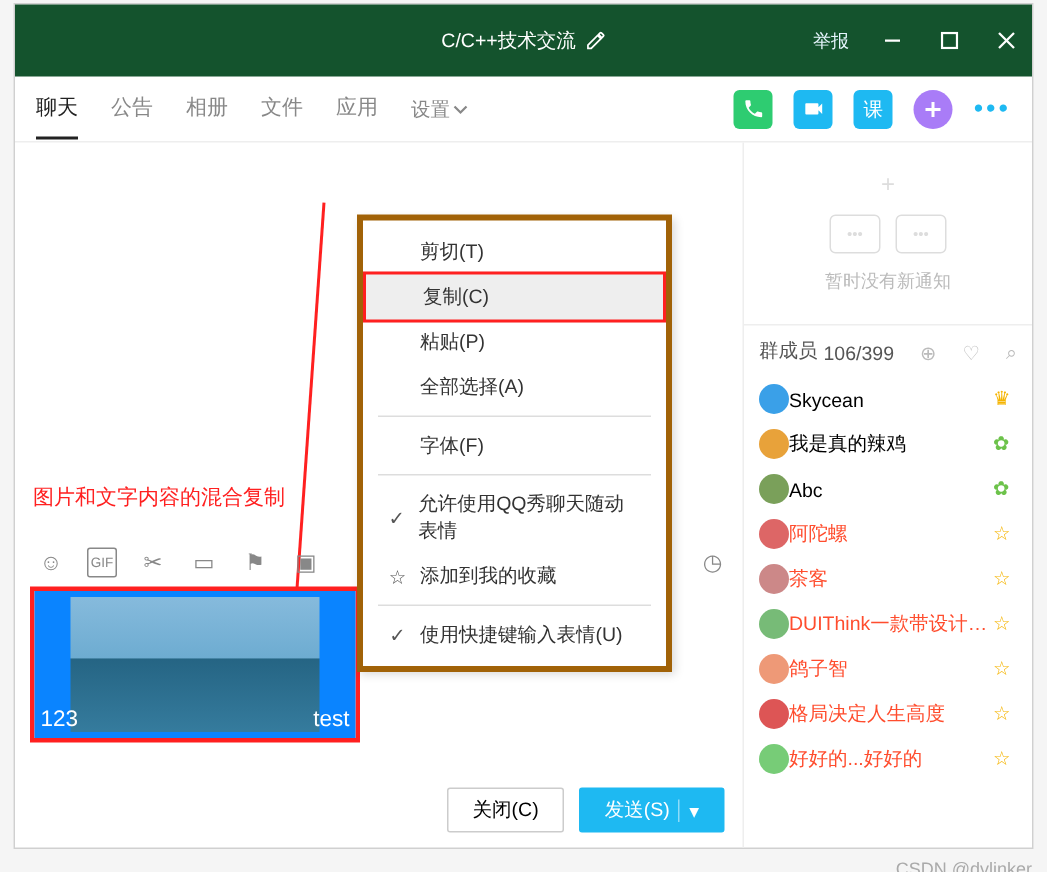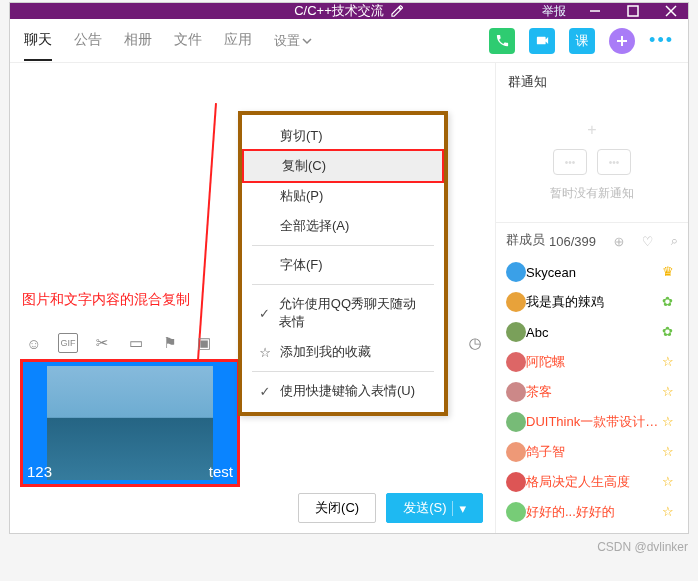--- a/index.html
+++ b/index.html
@@ -1,19 +1,19 @@
 <!DOCTYPE html>
 <html><head>
 <meta charset="utf-8">
 <style>
 *{box-sizing:border-box;margin:0;padding:0;font-family:"Microsoft YaHei",Arial,sans-serif;font-size:13px}
 body{background:#f5f5f5;display:flex;align-items:flex-start;justify-content:center}
 .wrap{width:698px}
 .app{width:680px;background:#fff;border:1px solid #d0d0d0;margin:2px auto}
-.titlebar{background:#701a75;height:16px;display:flex;align-items:center;color:#fff;position:relative}
+.titlebar{background:#14532d;height:48px;display:flex;align-items:center;color:#fff;position:relative}
 .title-txt{position:absolute;left:50%;transform:translateX(-50%);font-size:15px;display:flex;align-items:center;gap:6px}
 .title-right{margin-left:auto;display:flex;align-items:center;gap:4px}
 .report{color:#e8f7ff;font-size:12px;padding:0 8px;cursor:pointer}
 .winbtn{width:34px;height:30px;display:flex;align-items:center;justify-content:center;color:#fff;cursor:pointer}
 .toolbar{height:44px;display:flex;align-items:center;border-bottom:1px solid #eee;padding:0 14px}
 .tabs{display:flex;gap:22px}
 .tab{color:#888;padding:10px 0;cursor:pointer;font-size:14px}
 .tab.active{color:#222;border-bottom:2px solid #222}
 .tab-settings{display:flex;align-items:center;gap:2px}
 .tb-right{margin-left:auto;display:flex;align-items:center;gap:14px}
@@ -31,21 +31,21 @@
 .arrow-head{position:absolute;left:-6px;bottom:-2px;width:0;height:0;border-left:7px solid transparent;border-right:7px solid transparent;border-top:14px solid #ff2020;transform:rotate(4deg)}
 .ctxmenu{position:absolute;left:228px;top:48px;width:210px;background:#fff;border:4px solid #a16207;box-shadow:2px 2px 6px rgba(0,0,0,.15);padding:6px 0;z-index:10}
 .mitem{padding:6px 16px;cursor:pointer;color:#333;display:flex;align-items:center;gap:8px}
 .mitem.hl{background:#eee;border:2px solid #ff2020;margin:-2px 0}
 .msep{height:1px;background:#ddd;margin:4px 10px}
 .mchk{width:14px;display:inline-block;text-align:center;color:#555}
 .input-icons{position:absolute;left:14px;top:270px;display:flex;gap:14px;color:#888}
 .iicon{width:20px;height:20px;display:flex;align-items:center;justify-content:center;cursor:pointer;font-size:15px}
 .gif{border:1px solid #888;font-size:9px;padding:0 2px;border-radius:2px}
 .clock{position:absolute;right:10px;top:270px;color:#888}
-.editor{position:absolute;left:10px;top:296px;width:220px;height:128px;border:3px solid #ff2020}
+.editor{position:absolute;left:10px;top:296px;width:220px;height:104px;border:3px solid #ff2020}
 .sel{position:absolute;inset:0;background:#0a84ff}
 .sel .img{position:absolute;left:24px;top:4px;right:24px;bottom:4px;background:linear-gradient(180deg,#9cc4d6 0%,#7fb3c9 45%,#2a5f6e 46%,#3d7a8c 100%);opacity:.85}
 .sel .t1{position:absolute;left:4px;bottom:4px;color:#fff;font-size:15px}
 .sel .t2{position:absolute;right:4px;bottom:4px;color:#fff;font-size:15px}
 .footer-btns{position:absolute;right:12px;bottom:10px;display:flex;gap:10px}
 .btn{padding:5px 16px;border:1px solid #ccc;border-radius:2px;background:#fff;cursor:pointer;font-size:13px}
 .btn.send{background:#1eb9f2;color:#fff;border-color:#1eb9f2;display:flex;align-items:center;gap:6px}
 .btn.send .dd{border-left:1px solid rgba(255,255,255,.5);padding-left:6px}
 .side{width:192px;display:flex;flex-direction:column}
 .panel-title{padding:10px 12px;color:#333;font-size:13px}
@@ -205,21 +205,20 @@
       <div class="footer-btns">
         <button class="btn">关闭(C)</button>
         <button class="btn send">
               <span>发送(S)</span>
               <span class="dd">▾</span>
             </button>
       </div>
     </div>
 
     <div class="side">
-      <div class="panel-title">群通知</div>
       <div class="notice">
         <div class="notice-icons">
           <span style="color:#ddd;font-size:16px">+</span>
         </div>
         <div class="notice-icons">
           <div class="nbox">•••</div>
           <div class="nbox">•••</div>
         </div>
         <div class="notice-empty">暂时没有新通知</div>
       </div>

